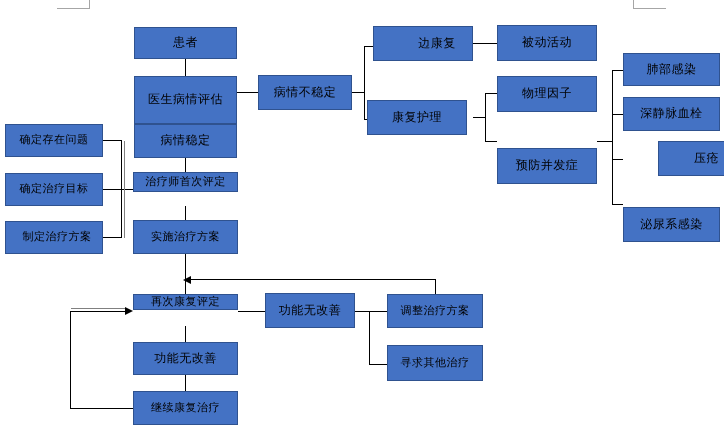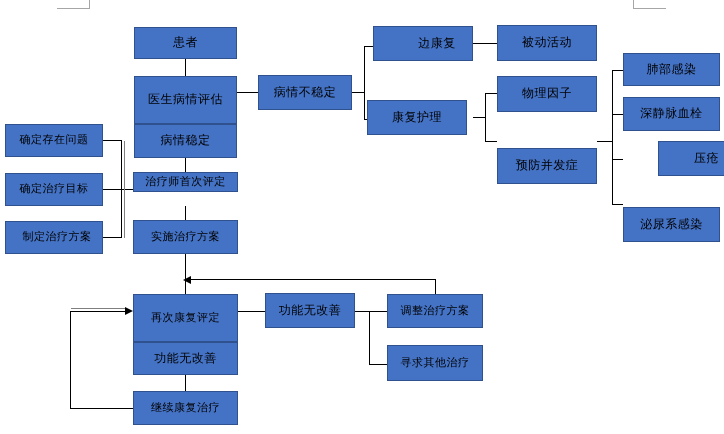--- a/index.html
+++ b/index.html
@@ -195,21 +195,21 @@
   </div>
 
   <div class="node" style="left:623px; top:141px; width:97px; height:35px;margin-left:35px;">
     <span>压疮</span>
   </div>
 
   <div class="node" style="left:623px; top:187px; width:97px; height:35px;margin-top:20px;">
     <span>泌尿系感染</span>
   </div>
 
-  <div class="node small" style="left:133px; top:294px; width:105px; height:48px;">
+  <div class="node small" style="left:133px; top:294px; width:105px; height:16px;">
     <span>再次康复评定</span>
   </div>
 
   <div class="node" style="left:265px; top:293px; width:90px; height:35px;">
     <span>功能无改善</span>
   </div>
 
   <div class="node" style="left:133px; top:342px; width:105px; height:33px;">
     <span>功能无改善</span>
   </div>

